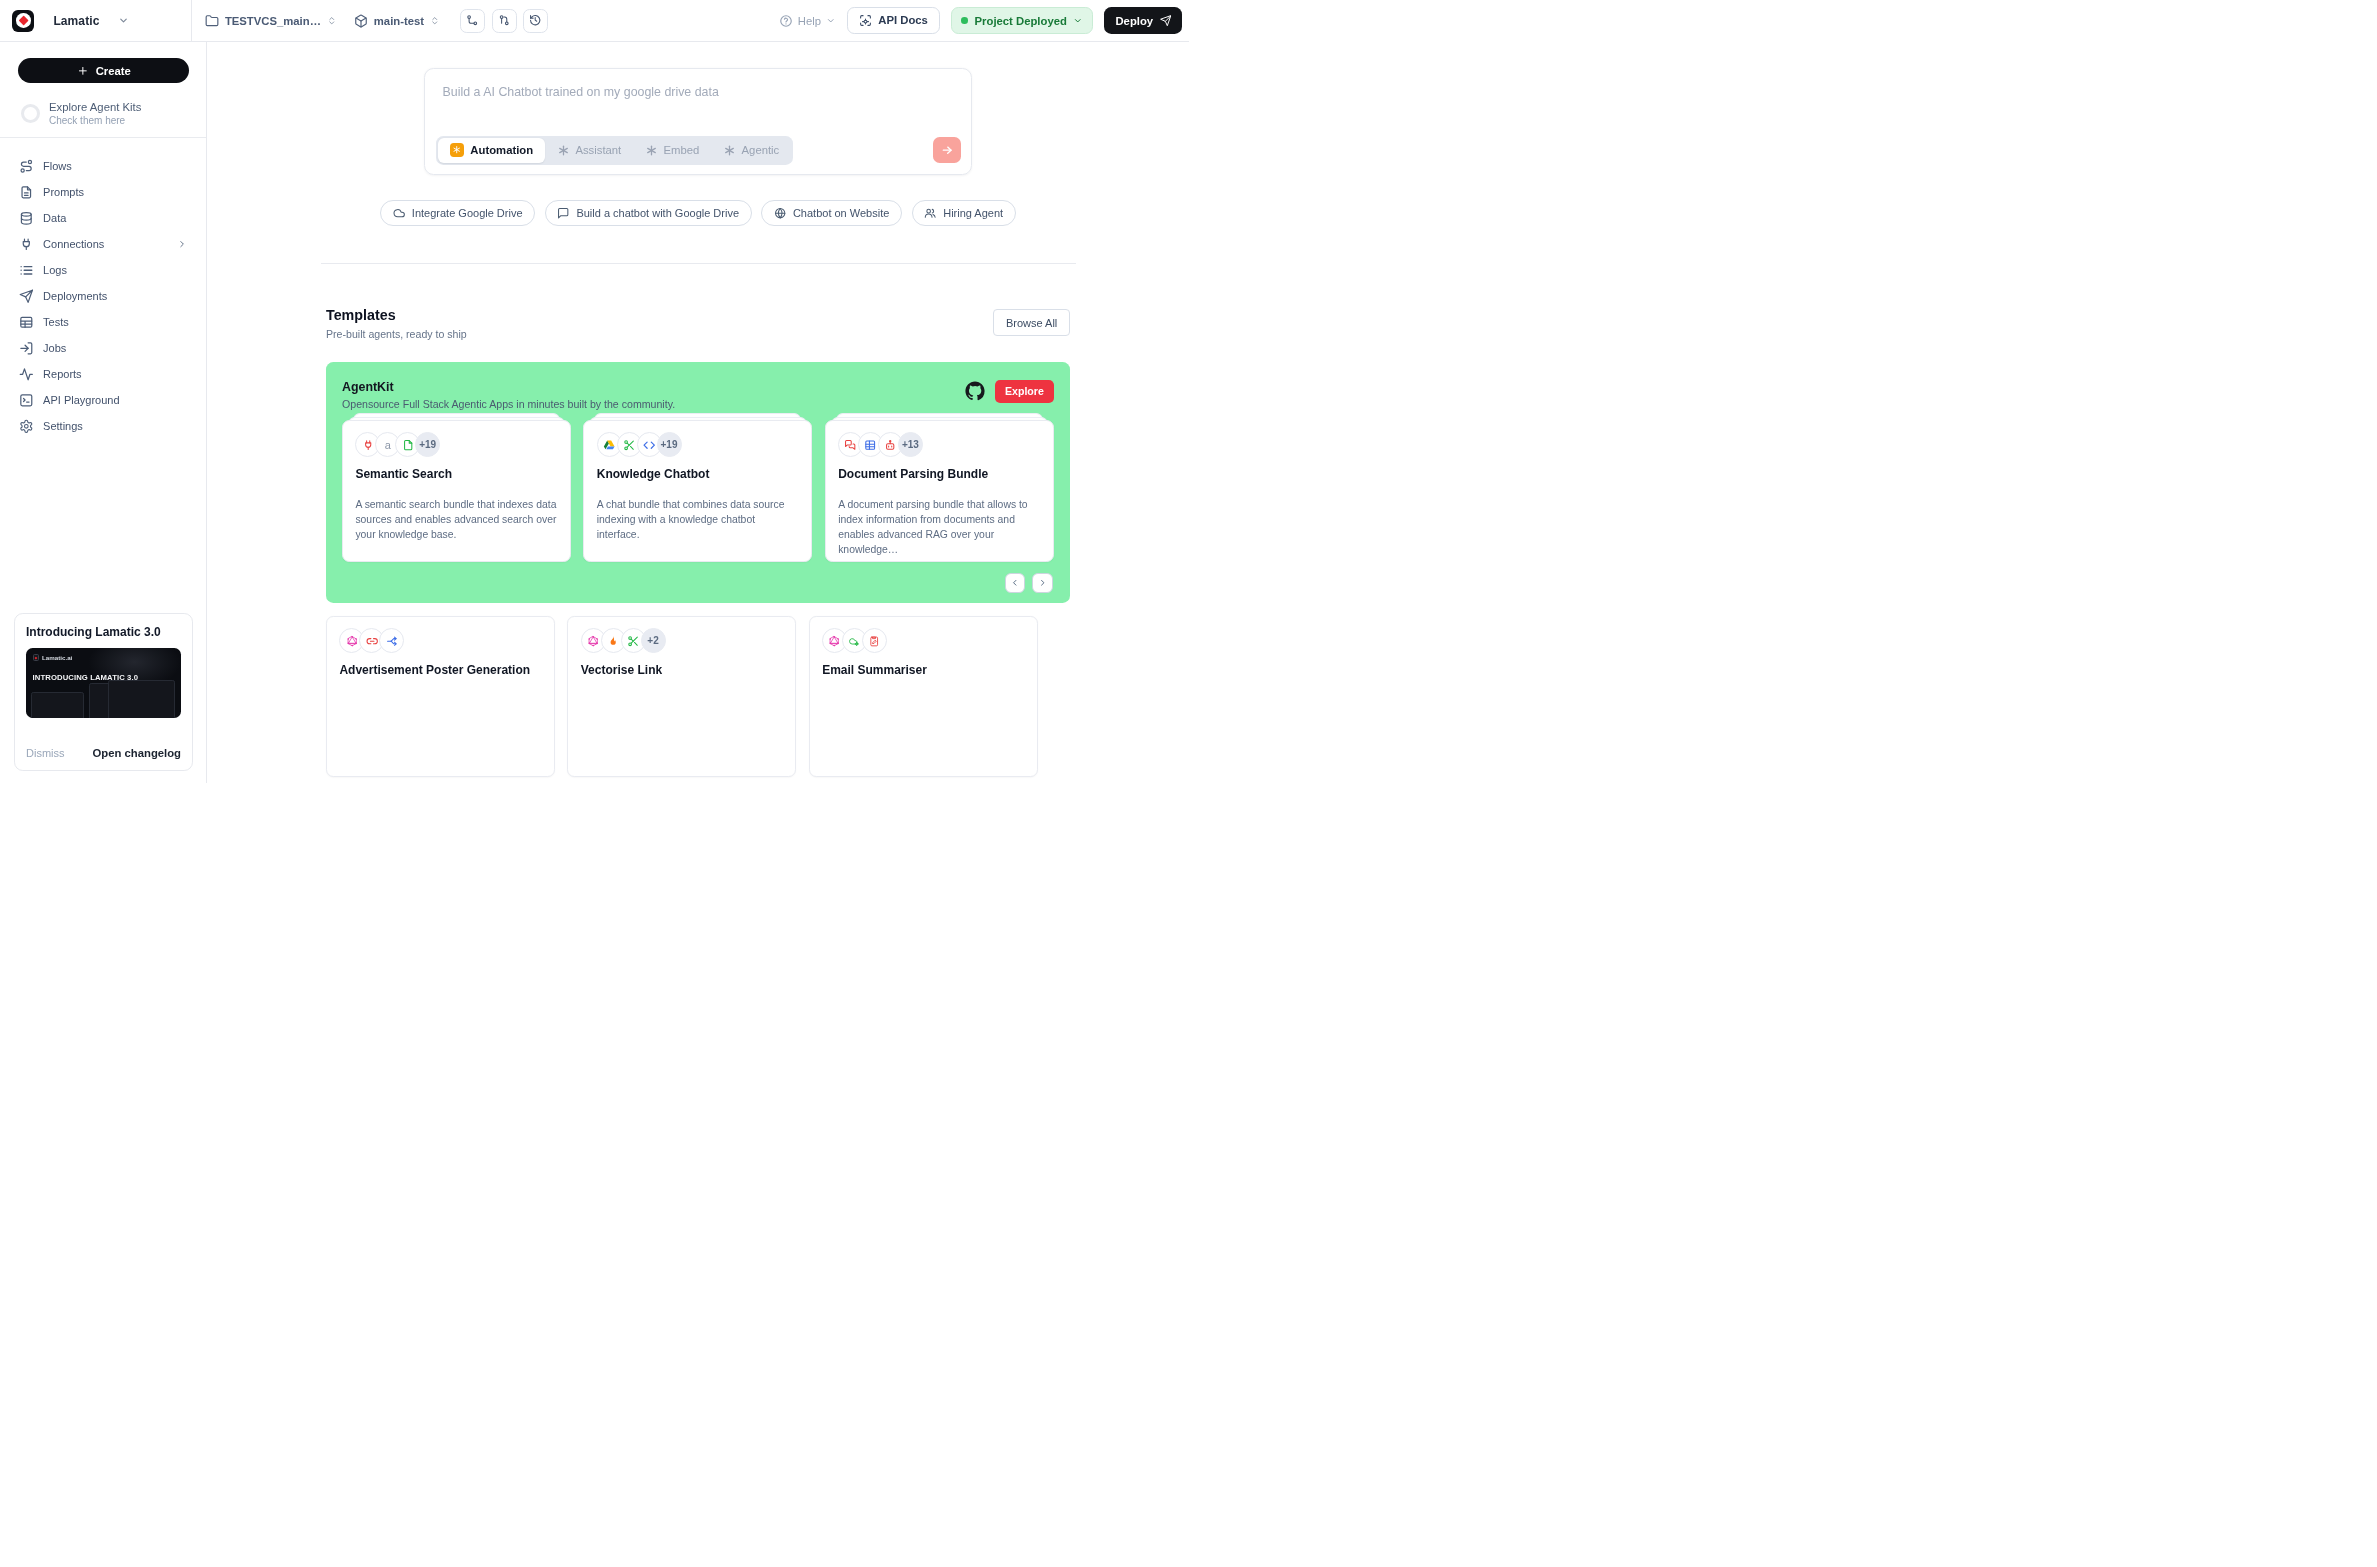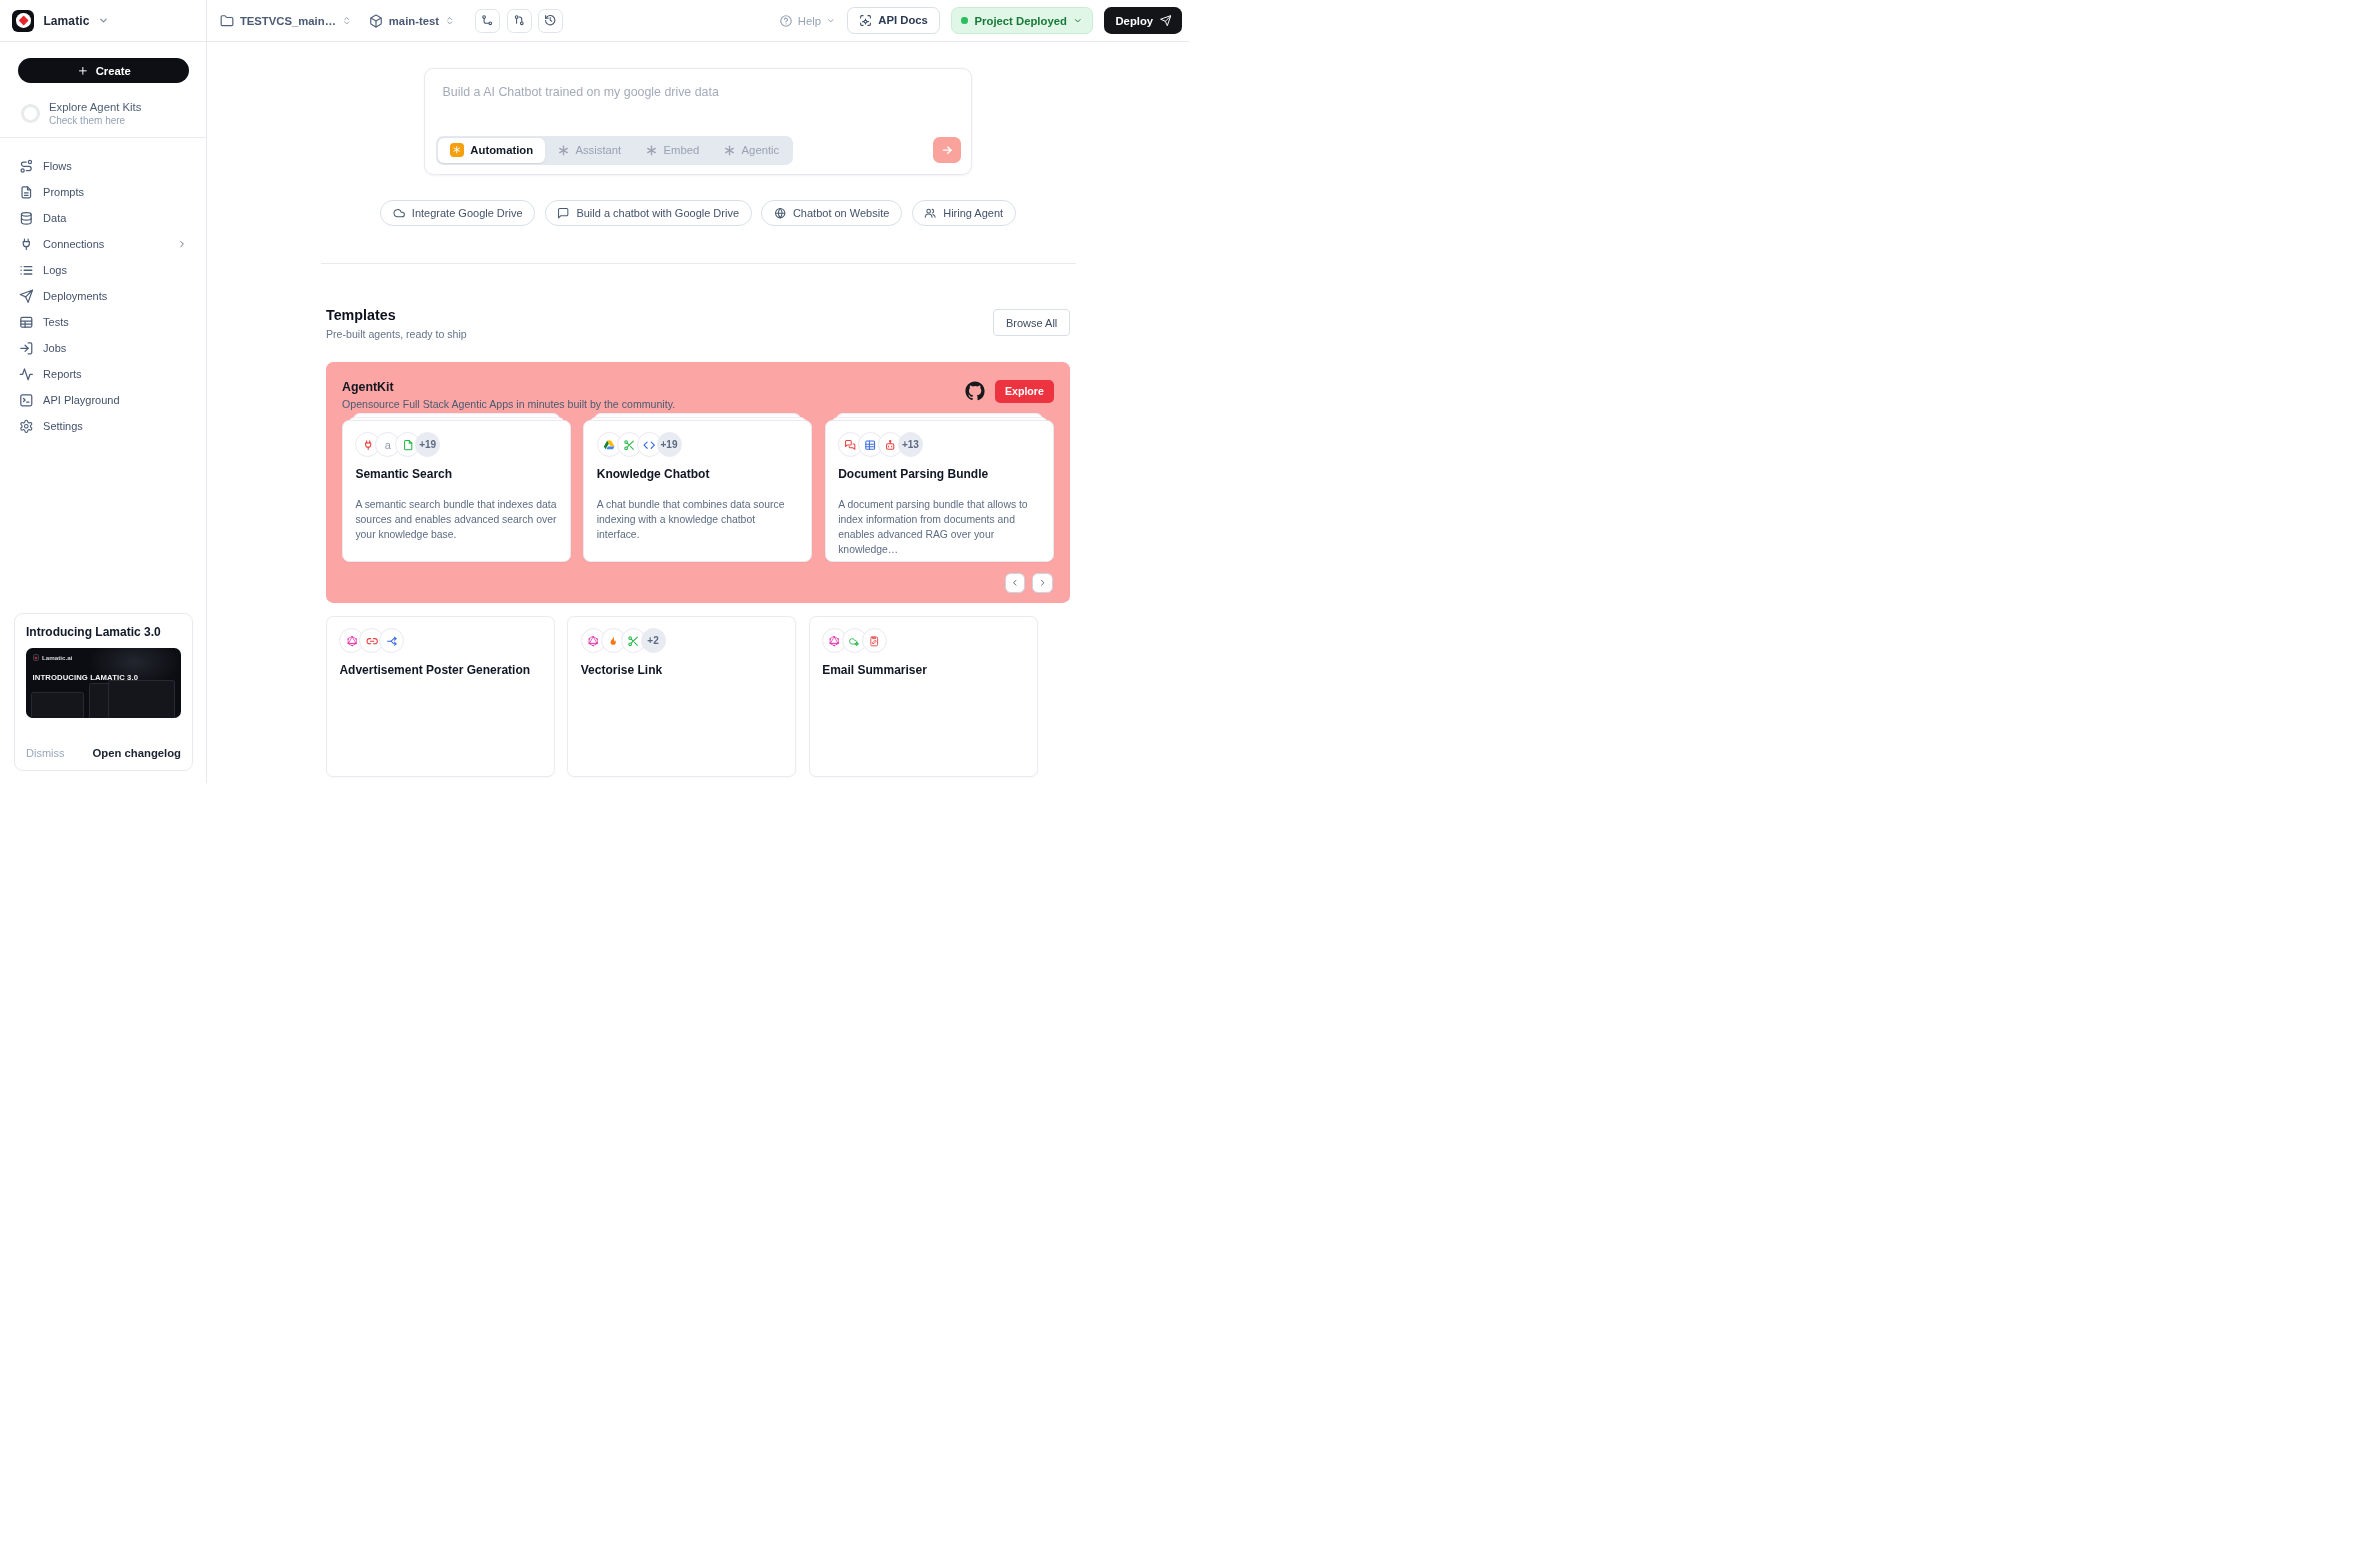--- a/index.html
+++ b/index.html
@@ -5,21 +5,21 @@
   * { margin:0; padding:0; box-sizing:border-box; }
   html,body { background:#fff; }
   body { font-family:"Liberation Sans","DejaVu Sans",sans-serif; color:#111827; }
   .page { width:1189px; height:784px; overflow:hidden; background:#fff; position:relative; }
 
   svg { display:block; width:100%; height:100%; }
   .ic { display:inline-flex; align-items:center; justify-content:center; flex:none; }
 
   
   .topbar { height:42px; border-bottom:0.7px solid #e7e9ee; display:flex; align-items:stretch; }
-  .hdr-left { width:207px; flex:none; display:flex; align-items:center; gap:9px; padding-left:12.4px; border-right:0.7px solid #e7e9ee; }
+  .hdr-left { width:192px; flex:none; display:flex; align-items:center; gap:19px; padding-left:12.4px; border-right:0.7px solid #e7e9ee; }
   .logo { width:22px; height:22px; background:#0d0f14; border-radius:5.9px; position:relative; flex:none; }
   .logo::before { content:""; position:absolute; inset:3.7px; background:#fff; border-radius:50%; }
   .logo::after { content:""; position:absolute; left:50%; top:50%; width:7.3px; height:7.3px; margin:-3.7px 0 0 -3.7px; background:#e8262d; transform:rotate(45deg); border-radius:0.7px; }
   .brand { font-size:12px; font-weight:700; color:#222b3a; letter-spacing:0.1px; }
   .hdr-left .chev { width:11px; height:11px; color:#7c8798; }
 
   .hdr-mid { flex:1; display:flex; align-items:center; gap:17.6px; padding-left:13px; min-width:0; }
   .sel-group { display:flex; align-items:center; gap:5.9px; cursor:pointer; }
   .sel-group .gico { width:14px; height:14px; color:#4f5f79; }
   .sel-group .slabel { font-size:11.3px; font-weight:600; color:#4a5a74; }
@@ -91,21 +91,21 @@
   .chip { display:flex; align-items:center; gap:6.6px; height:26px; padding:0 11.7px; border:0.7px solid #d9dfe8; border-radius:13px; background:#fff; font-size:11px; font-weight:500; color:#43536b; cursor:pointer; }
   .chip .ic { width:12.4px; height:12.4px; color:#4a5b70; }
 
   .main-div { border:none; border-top:0.7px solid #e8eaef; width:755px; margin:37px auto 0; }
 
   .tpl-head { width:744px; margin:41px auto 0; display:flex; justify-content:space-between; align-items:center; }
   .tpl-title { font-size:14.3px; font-weight:700; color:#0d1220; padding-top:2.2px; }
   .tpl-sub { margin-top:5.1px; font-size:10.6px; color:#66748a; }
   .btn-browse { height:27px; padding:0 11.7px; border:0.7px solid #d9dfe8; border-radius:4px; background:#fff; font-size:11px; font-weight:500; color:#3c4c63; cursor:pointer; }
 
-  .agentkit { width:744px; margin:22px auto 0; background:#fca5a5; border-radius:7.3px; padding:17.6px 16px 10.2px; }
+  .agentkit { width:744px; margin:22px auto 0; background:#86efac; border-radius:7.3px; padding:17.6px 16px 10.2px; }
   .ak-head { display:flex; align-items:flex-start; justify-content:space-between; }
   .ak-title { font-size:12.4px; font-weight:700; color:#12161f; }
   .ak-sub { margin-top:4.4px; font-size:10.6px; color:#4a5b70; }
   .ak-right { display:flex; align-items:center; gap:10.2px; }
   .gh { width:20px; height:20px; color:#17191d; }
   .btn-explore { height:23px; padding:0 10.2px; border:none; border-radius:5.1px; background:#ee3340; color:#fff; font-size:10.6px; font-weight:600; cursor:pointer; }
 
   .cards-row { display:flex; gap:12.4px; margin-top:2.9px; }
   .deck { width:229px; }
   .stack { height:7.3px; background:#fff; border:0.7px solid #eceef4; border-bottom:none; border-radius:7.3px 7.3px 0 0; }

